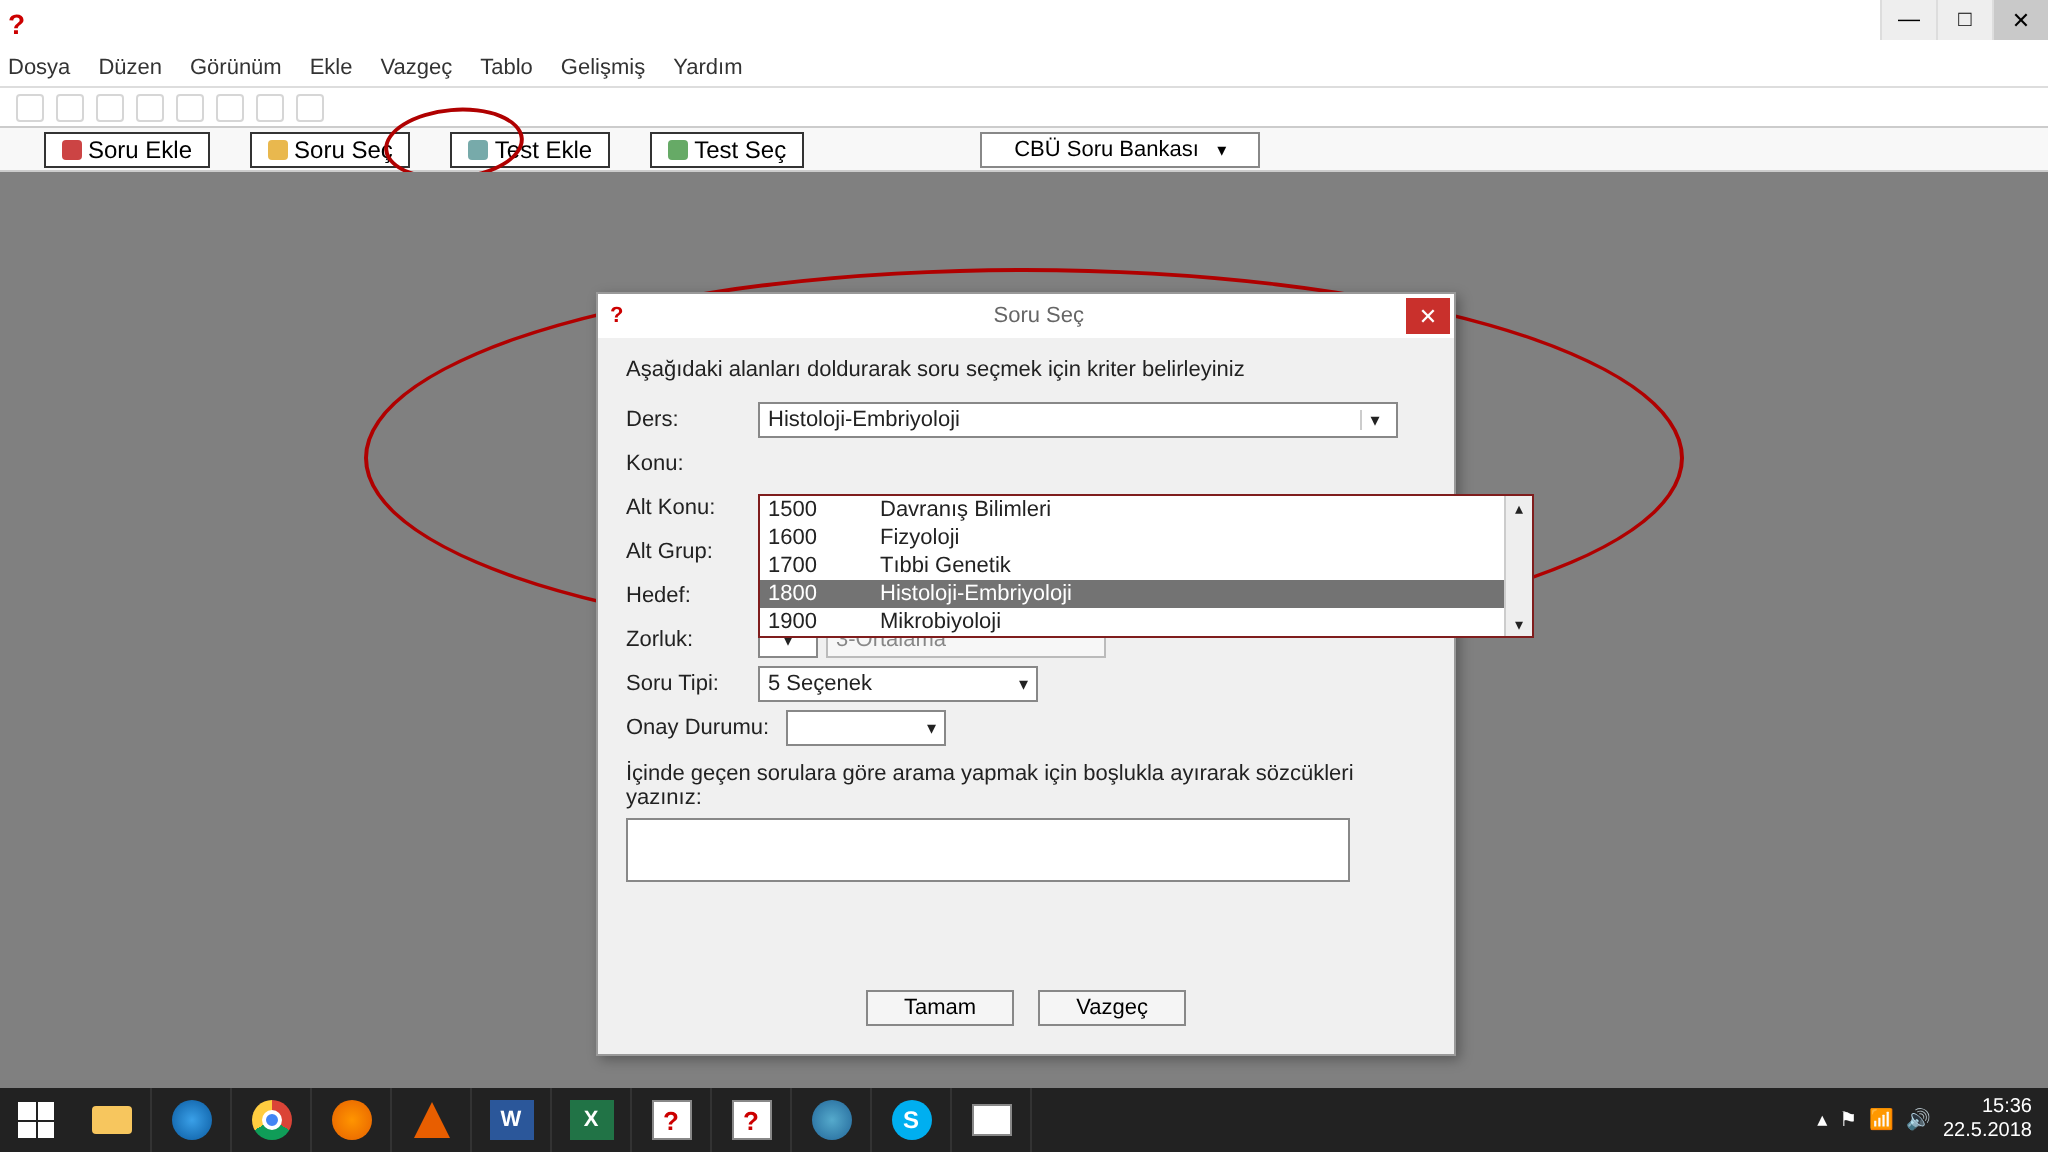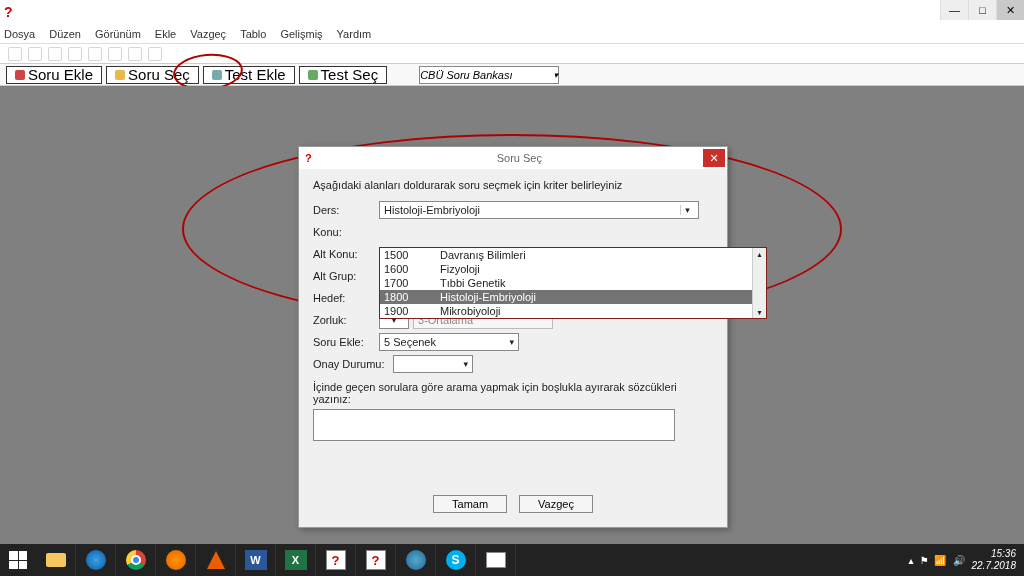--- a/index.html
+++ b/index.html
@@ -7,24 +7,24 @@
   .titlebar { height: 24px; background: #fff; display: flex; align-items: center; padding: 0 4px; position: relative; }
   .titlebar .app-icon { color: #c00; font-weight: bold; font-size: 14px; width: 16px; }
   .winbtns { position: absolute; right: 0; top: 0; display: flex; }
   .winbtn { width: 28px; height: 20px; display: flex; align-items: center; justify-content: center; font-size: 11px; background: #eee; border-left: 1px solid #ddd; }
   .winbtn.close { background: #c9c9c9; }
   .menubar { height: 20px; display: flex; align-items: center; padding: 0 4px; font-size: 11px; color: #333; border-bottom: 1px solid #ddd; }
   .menubar span { margin-right: 14px; cursor: default; }
   .toolbar1 { height: 20px; border-bottom: 1px solid #ccc; display: flex; align-items: center; padding: 0 8px; gap: 6px; }
   .toolbar1 .ticon { width: 14px; height: 14px; opacity: .4; border: 1px solid #999; border-radius: 2px; }
   .toolbar2 { height: 22px; border-bottom: 1px solid #ccc; display: flex; align-items: center; padding: 0 6px; gap: 4px; background: #f8f8f8; }
-  .tabbtn { height: 18px; border: 1px solid #333; background: #fff; font-size: 15px; padding: 0 8px; display: flex; align-items: center; gap: 3px; }
+  .tabbtn { height: 18px; border: 1px solid #333; background: #fff; font-size: 12px; padding: 0 8px; display: flex; align-items: center; gap: 3px; margin-left: 16px; }
   .tabbtn .dot { width: 10px; height: 10px; border-radius: 2px; }
   .tabbtn.active { position: relative; }
-  .select1 { margin-left: 28px; height: 18px; font-size: 11px; width: 140px; border: 1px solid #888; background: #fff; padding: 0 0; display: flex; align-items: center; justify-content: space-between; font-style: italic; }
+  .select1 { margin-left: 84px; height: 18px; font-size: 11px; width: 140px; border: 1px solid #888; background: #fff; padding: 0 16px; display: flex; align-items: center; justify-content: space-between; }
   .select1 .arrow { font-size: 9px; }
   .workspace { position: relative; height: 474px; background: #808080; }
   .statusbar { height: 16px; background: #f0f0f0; font-size: 10px; padding: 0 6px; display: flex; align-items: center; border-top: 1px solid #ccc; }
   .dialog { position: absolute; left: 298px; top: 60px; width: 430px; background: #f0f0f0; border: 1px solid #999; box-shadow: 2px 2px 6px rgba(0,0,0,.3); }
   .dlgtitle { height: 22px; background: #fff; display: flex; align-items: center; padding: 0 6px; position: relative; font-size: 11px; }
   .dlgtitle .qicon { color: #c00; font-weight: bold; margin-right: 6px; }
   .dlgtitle .ttxt { flex: 1; text-align: center; color: #666; }
   .dlgclose { position: absolute; right: 2px; top: 2px; width: 22px; height: 18px; background: #c9302c; color: #fff; display: flex; align-items: center; justify-content: center; font-size: 11px; }
   .dlgbody { padding: 10px 14px 14px 14px; font-size: 11px; color: #222; }
   .instr { margin-bottom: 10px; }
@@ -46,21 +46,21 @@
   .btn { border: 1px solid #888; background: #f5f5f5; padding: 2px 18px; font-size: 11px; margin-top: 42px; }
   .ellipse { position: absolute; border: 2px solid #b00000; border-radius: 50%; pointer-events: none; }
   .el1 { left: 66px; top: -13px; width: 70px; height: 36px; transform: rotate(-5deg); }
   .el2 { left: 182px; top: 48px; width: 660px; height: 190px; }
   .taskbar { position: absolute; left: 0; bottom: 0; right: 0; height: 32px; background: #222; display: flex; align-items: center; }
   .taskbar .start { width: 36px; height: 32px; display: flex; align-items: center; justify-content: center; }
   .taskbar .start .winlogo { width: 18px; height: 18px; display: grid; grid-template-columns: 1fr 1fr; grid-template-rows: 1fr 1fr; gap: 1px; }
   .taskbar .start .winlogo div { background: #fff; }
   .taskbar .ticon2 { width: 40px; height: 32px; display: flex; align-items: center; justify-content: center; font-size: 16px; color: #fff; border-right: 1px solid #333; }
   .tray { position: absolute; right: 0; display: flex; align-items: center; gap: 6px; padding-right: 8px; color: #fff; font-size: 10px; height: 32px; }
-  .clock { text-align: right; line-height: 12px; font-style: italic; }
+  .clock { text-align: right; line-height: 12px; }
   .folder { background: #f7c65e; width: 20px; height: 14px; border-radius: 2px; }
   .ie { width: 20px; height: 20px; border-radius: 50%; background: radial-gradient(circle,#3aa0e8,#0a5aa0); }
   .chrome { width: 20px; height: 20px; border-radius: 50%; background: conic-gradient(#db4437 0 120deg,#0f9d58 120deg 240deg,#ffcd40 240deg 360deg); position: relative; }
   .chrome::after { content: ""; position: absolute; inset: 5px; background: #4285f4; border-radius: 50%; border: 2px solid #fff; }
   .ff { width: 20px; height: 20px; border-radius: 50%; background: radial-gradient(circle,#ff9500,#e66000); }
   .vlc { width: 0; height: 0; border-left: 9px solid transparent; border-right: 9px solid transparent; border-bottom: 18px solid #e85e00; }
   .word { width: 22px; height: 20px; background: #2b579a; color: #fff; font-weight: bold; font-size: 11px; display: flex; align-items: center; justify-content: center; }
   .excel { width: 22px; height: 20px; background: #217346; color: #fff; font-weight: bold; font-size: 11px; display: flex; align-items: center; justify-content: center; }
   .skype { width: 20px; height: 20px; border-radius: 50%; background: #00aff0; color: #fff; font-weight: bold; display: flex; align-items: center; justify-content: center; font-size: 12px; }
   .paint { width: 20px; height: 16px; background: #fff; border: 1px solid #888; position: relative; }
@@ -187,21 +187,21 @@
 
       <div class="frow">
         <div class="flabel">Zorluk:</div>
         <div class="zorluk">▾</div>
         <div style="width:4px"></div>
         <div class="smallcombo" style="opacity:.5">
           <span>3-Ortalama</span>
         </div>
       </div>
       <div class="frow">
-        <div class="flabel">Soru Ekle:</div>
+        <div class="flabel">Soru Tipi:</div>
         <div class="smallcombo">
           <span>5 Seçenek</span>
           <span class="arrow">▾</span>
         </div>
       </div>
       <div class="frow">
         <div class="flabel" style="width:80px">Onay Durumu:</div>
         <div class="smallcombo" style="width:80px">
           <span></span>
             <span class="arrow">▾</span>
@@ -268,16 +268,16 @@
   <div class="ticon2">
       <div class="paint"></div>
     </div>
   <div class="tray">
     <span style="font-size:10px">▴</span>
     <span>⚑</span>
     <span>📶</span>
     <span>🔊</span>
     <div class="clock">
       <div>15:36</div>
-      <div>22.7.2018</div>
+      <div>22.5.2018</div>
     </div>
   </div>
 </div>
 
 </body></html>

